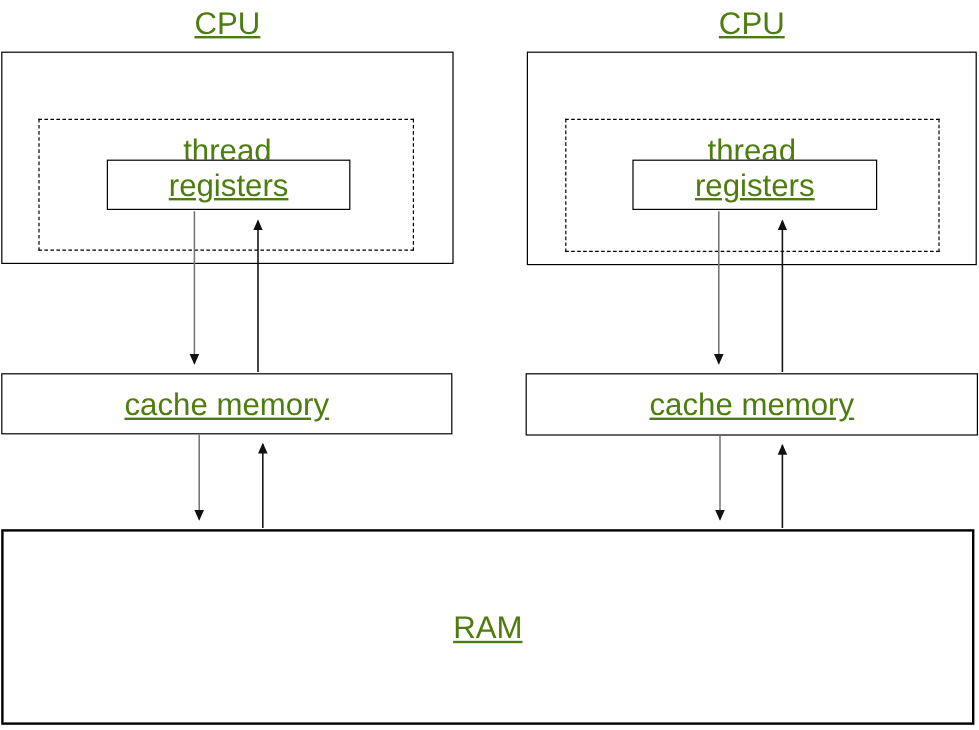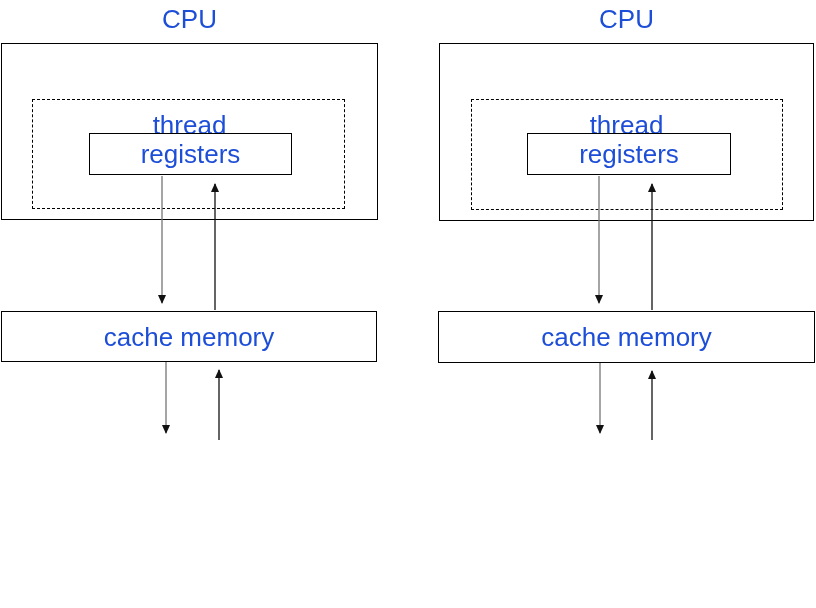--- a/index.html
+++ b/index.html
@@ -14,22 +14,23 @@
     background: #ffffff;
     font-family: "Liberation Sans", sans-serif;
     color: #000000;
     overflow: hidden;
   }
   .abs { position: absolute; box-sizing: border-box; }
   .label {
     font-size: 26px;
     line-height: 30px;
     text-align: center;
-    color: #1d4ed8;
+    color: #4d7c0f;
     white-space: nowrap;
+    text-decoration: underline;
   }
   .solid-box {
     border: 1px solid #000000;
     background: #ffffff;
   }
   .centered {
     display: flex;
     align-items: center;
     justify-content: center;
   }
@@ -82,20 +83,23 @@
 
   <div class="abs solid-box cpu-box-right">
     <div class="abs label thread-label">thread</div>
     <div class="abs dashed-box dashed-right">
       <div class="abs solid-box centered label registers-right">registers</div>
     </div>
   </div>
 
   <div class="abs solid-box centered label cache-right">cache memory</div>
 
+  <div class="abs centered ram-box">
+    <span class="label">RAM</span>
+  </div>
 
   <svg class="arrow-layer" viewBox="0 0 816 608" xmlns="http://www.w3.org/2000/svg">
     <defs>
       <marker id="ah" markerWidth="10" markerHeight="9" refX="8" refY="4" orient="auto" markerUnits="userSpaceOnUse">
         <path d="M0,0 L9,4 L0,8 z" fill="#111111"></path>
       </marker>
     </defs>
 
     <line x1="162" y1="176" x2="162" y2="303" stroke="#757575" stroke-width="1.3" marker-end="url(#ah)"></line>
 

